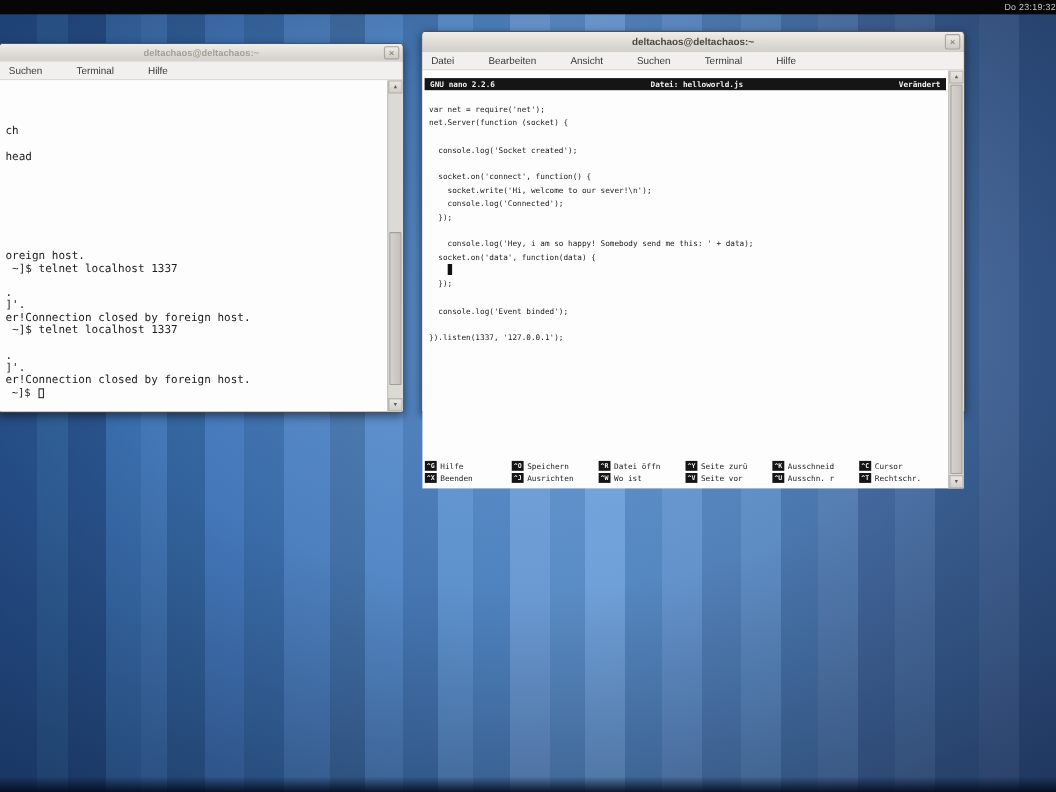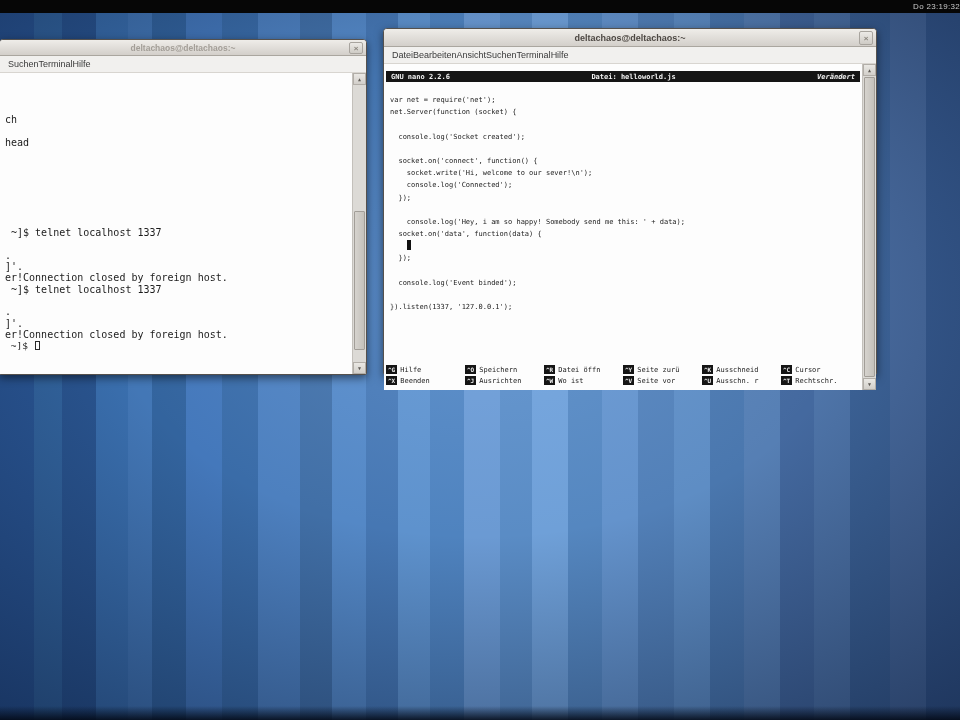--- a/index.html
+++ b/index.html
@@ -39,46 +39,46 @@
     display:flex; align-items:center; justify-content:center;
     font-weight:bold; color:#4d4843; }
   .win-left .titlebar { height:16px; font-size:8.5px; color:#a39e97; }
   .win-right .titlebar { height:18px; font-size:9px; }
   .close-btn { position:absolute; right:3px; top:2px; width:14px; height:12px;
     background:linear-gradient(#eceae6,#cfccc6); border:1px solid #a8a49e; border-radius:2px;
     display:flex; align-items:center; justify-content:center;
     font-size:8px; font-weight:bold; color:#8a857e; cursor:pointer; }
   .win-right .close-btn { height:14px; }
   .menubar { height:17px; background:#f1f0ee; border-bottom:1px solid #d8d5d0;
-    display:flex; align-items:center; gap:0; padding:0 8px;
+    display:flex; align-items:center; gap:31px; padding:0 8px;
     font-size:9px; color:#3a3a3a; }
   .menubar span { cursor:default; }
   .term { position:relative; background:#fdfdfd; overflow:hidden;
     font-family:"DejaVu Sans Mono","Liberation Mono",monospace; color:#1b1b1b; }
 
   
   .win-left { left:-1px; top:39px; width:368px; height:336px; }
   .win-left .term { height:301px; }
   .tlines { padding:30px 18px 0 5px; }
   .tline { height:11.3px; line-height:11.3px; font-size:10px; white-space:pre; }
   .prompt-line { height:11.3px; line-height:11.3px; font-size:9.5px; white-space:pre;
     padding-left:5px; display:flex; align-items:center; }
   .hollow-cursor { display:inline-block; width:5px; height:9px;
     border:1px solid #2a2a2a; margin-left:1px; }
 
   
   .win-right { left:383px; top:28px; width:494px; height:347px; }
-  .win-right .term { height:326px; }
+  .win-right .term { height:380px; }
   .nano-header { margin:7px 16px 0 2px; height:11px; background:#151515;
     color:#f2f2f2; font-size:7px; font-weight:bold;
     font-family:"DejaVu Sans Mono","Liberation Mono",monospace;
     display:flex; align-items:center; padding:0 5px; }
   .nano-header .nh-left { flex:0 0 auto; }
   .nano-header .nh-center { flex:1 1 auto; text-align:center; }
-  .nano-header .nh-right { flex:0 0 auto;font-style:italic; }
+  .nano-header .nh-right { flex:0 0 auto; }
   .nano-code { position:relative; padding:12px 4px 0 6px; }
   .cline { height:12.2px; line-height:12.2px; font-size:7px; white-space:pre; }
   .nano-cursor { position:absolute; width:1ch; height:10px; background:#111; font-size:7px; }
   .nano-shortcuts { position:absolute; left:2px; right:16px; bottom:4px; }
   .sc-row { display:flex; height:11px; }
   .sc-item { flex:1 1 0; display:flex; align-items:center; overflow:hidden; }
   .sc-key { background:#151515; color:#f0f0f0; font-size:6px; font-weight:bold;
     font-family:"DejaVu Sans Mono","Liberation Mono",monospace;
     padding:1px 2px; margin-right:3px; flex:0 0 auto; }
   .sc-label { font-size:7px; white-space:nowrap;
@@ -130,20 +130,21 @@
         <div class="tline">ch</div>
         <div class="tline"></div>
         <div class="tline">head</div>
         <div class="tline"></div>
         <div class="tline"></div>
         <div class="tline"></div>
         <div class="tline"></div>
         <div class="tline"></div>
         <div class="tline"></div>
         <div class="tline"></div>
+        <div class="tline">oreign host.</div>
         <div class="tline"> ~]$ telnet localhost 1337</div>
         <div class="tline"></div>
         <div class="tline">.</div>
         <div class="tline">]'.</div>
         <div class="tline">er!Connection closed by foreign host.</div>
         <div class="tline"> ~]$ telnet localhost 1337</div>
         <div class="tline"></div>
         <div class="tline">.</div>
         <div class="tline">]'.</div>
         <div class="tline">er!Connection closed by foreign host.</div>

